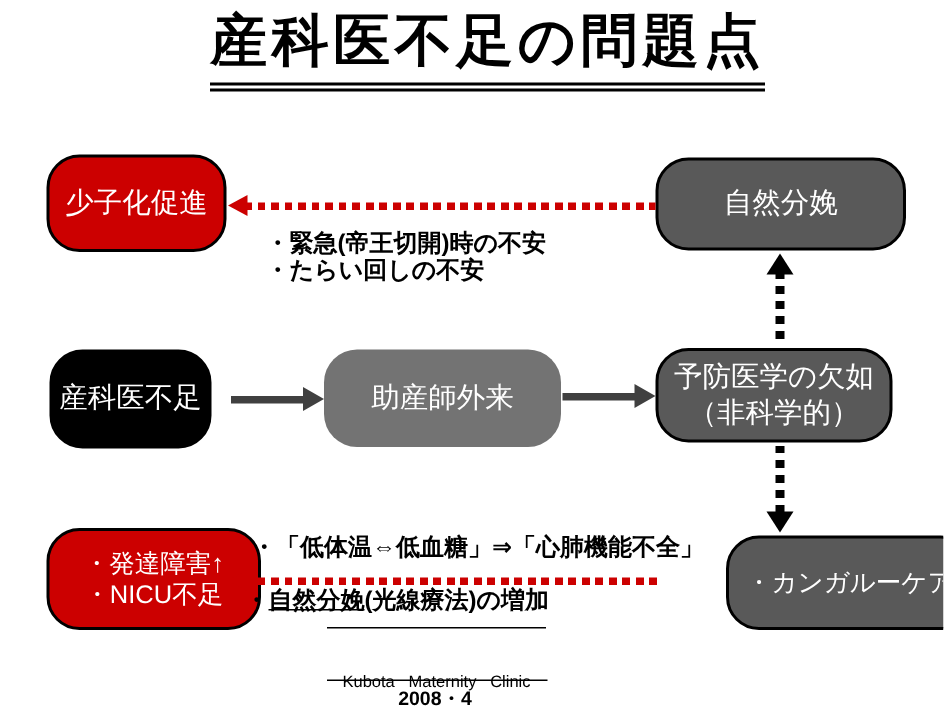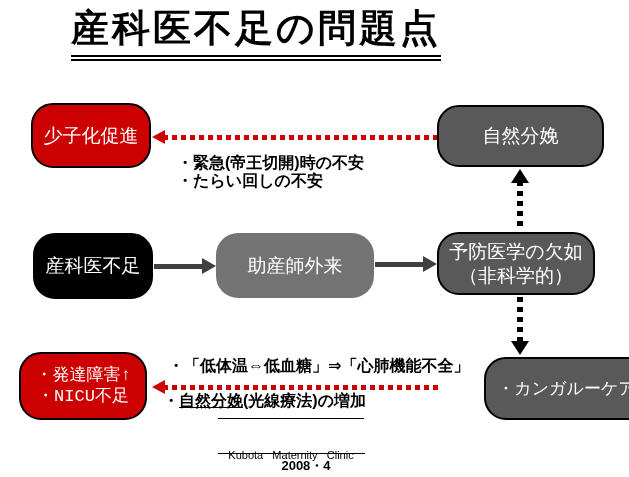--- a/index.html
+++ b/index.html
@@ -8,22 +8,22 @@
     width: 629px;
     height: 477px;
     background: #ffffff;
     font-family: "Liberation Sans", "DejaVu Sans", sans-serif;
     overflow: hidden;
   }
   .abs { position: absolute; }
 
   
   .title {
-    left: 71px; top: 6px; width: 425px;
-    text-align: left;
+    left: 85px; top: 6px; width: 425px;
+    text-align: right;
   }
   .title-inner {
     display: inline-block;
     font-size: 38px;
     font-weight: bold;
     color: #000;
     letter-spacing: 3px;
     border-bottom: 6px double #000;
     padding-bottom: 3px;
     line-height: 1.2;
@@ -150,21 +150,21 @@
   </div>
 
   <div class="abs note" style="left:177px; top:154px;">・緊急(帝王切開)時の不安</div>
   <div class="abs note" style="left:177px; top:172px;">・たらい回しの不安</div>
 
   <div class="abs h-arrow-red" style="left:152px; top:130px; width:285px;">
     <span class="shaft"></span>
     <span class="head"></span>
   </div>
 
-  <div class="abs box box-black fs19" style="left:33px; top:233px; width:120px; height:66px;font-family:Liberation Serif, serif;">
+  <div class="abs box box-black fs19" style="left:33px; top:233px; width:108px; height:66px;font-family:Liberation Serif, serif;">
     <span>産科医不足</span>
   </div>
 
   <div class="abs h-arrow-solid" style="left:154px; top:258px; width:62px;">
     <span class="shaft"></span>
     <span class="head"></span>
   </div>
 
   <div class="abs box box-red-nb fs19" style="left:216px; top:233px; width:158px; height:65px;">
     <span>助産師外来</span>
@@ -183,21 +183,21 @@
   <div class="abs v-arrow up" style="left:511px; top:169px; height:61px;">
     <span class="head"></span>
     <span class="shaft"></span>
   </div>
 
   <div class="abs v-arrow down" style="left:511px; top:297px; height:58px;">
     <span class="shaft"></span>
     <span class="head"></span>
   </div>
 
-  <div class="abs box box-red fs17" style="left:19px; top:352px; width:128px; height:68px;font-family:Liberation Mono, monospace;">
+  <div class="abs box box-red fs17" style="left:31px; top:352px; width:143px; height:68px;">
     <span>・発達障害↑</span>
     <span>・NICU不足</span>
   </div>
 
   <div class="abs note" style="left:168px; top:357px;">・「低体温⇔低血糖」⇒「心肺機能不全」</div>
   <div class="abs note" style="left:163px; top:392px;">
     <span>・</span><span class="u-part">自然分娩</span><span>(光線療法)の増加</span>
   </div>
 
   <div class="abs h-arrow-red" style="left:152px; top:380px; width:288px;">
@@ -208,15 +208,15 @@
   <div class="abs box box-gray fs17" style="left:440px; top:357px; width:165px; height:63px;margin-left:44px;">
     <span>・カンガルーケア</span>
   </div>
 
   <div class="abs footer-rule" style="left:218px; top:418px; width:146px;"></div>
   <div class="abs footer-text" style="left:200px; top:422px; width:182px;">
     <div>Kubota   Maternity   Clinic</div>
     
   </div>
   <div class="abs footer-rule" style="left:218px; top:453px; width:147px;"></div>
-  <div class="abs footer-date" style="left:256px; top:457px; width:100px;">2008・4</div>
+  <div class="abs footer-date" style="left:240px; top:457px; width:100px;">2008・4</div>
 
 </div>
 
 </body></html>

